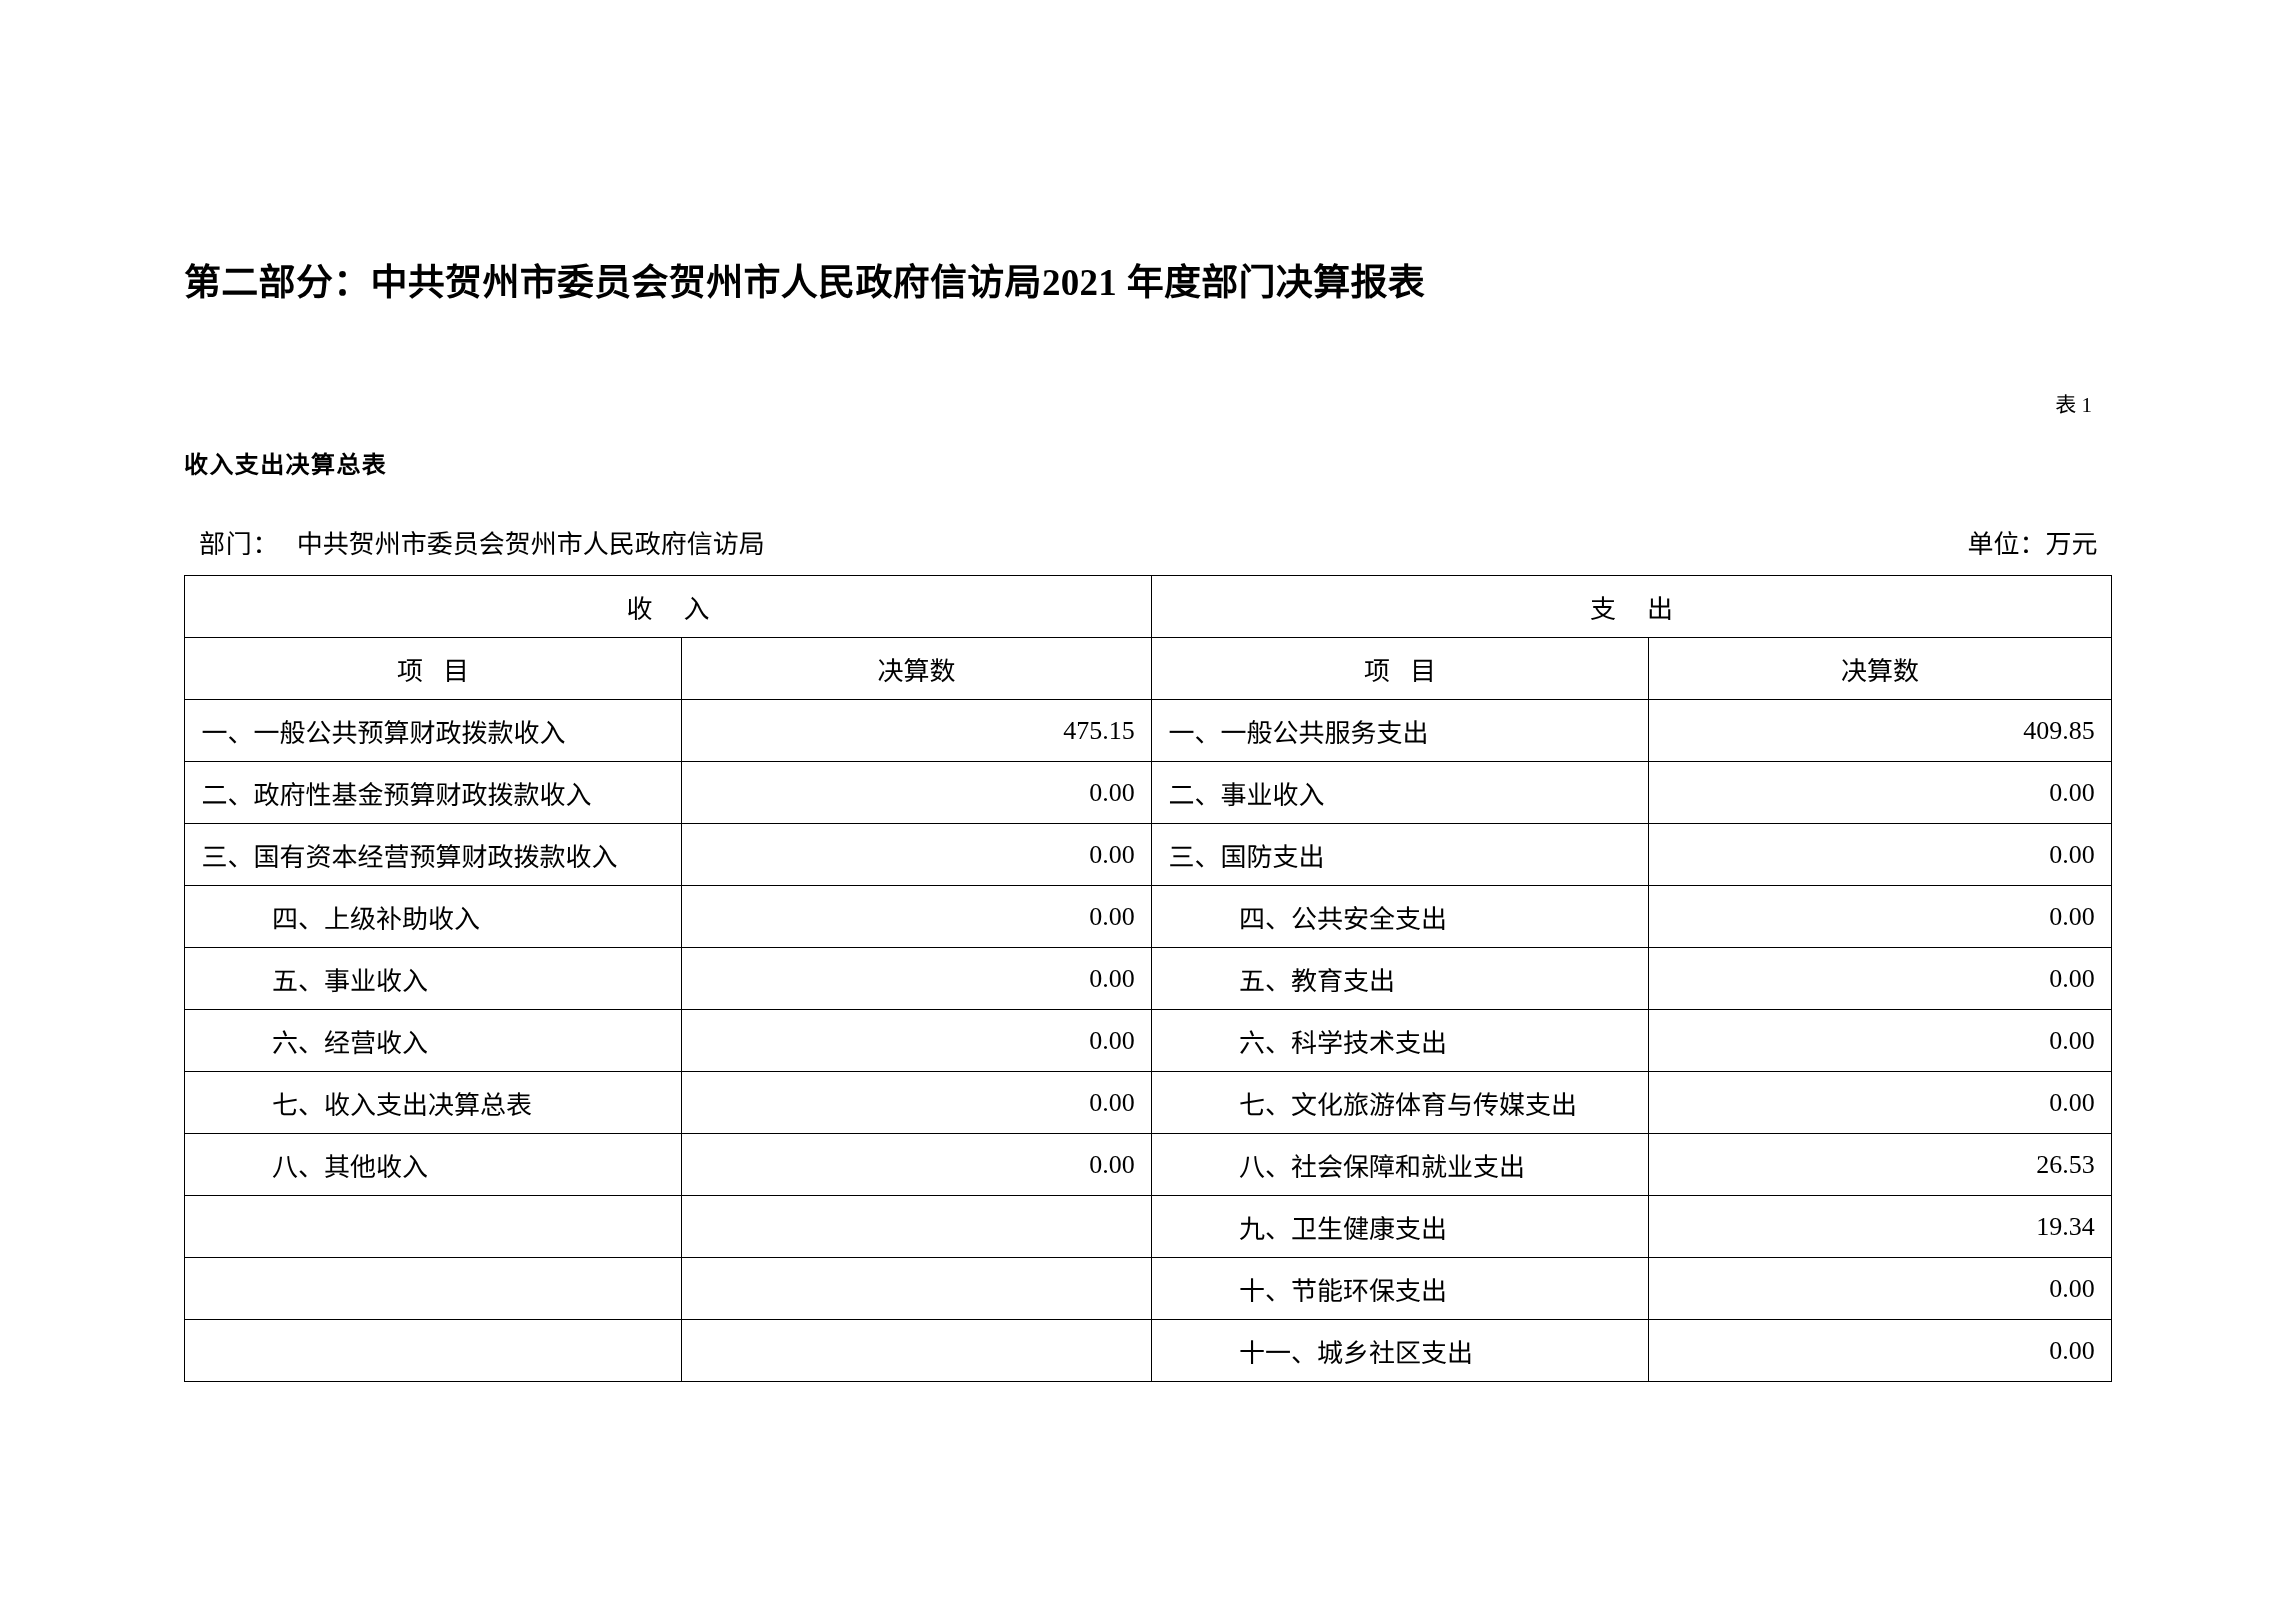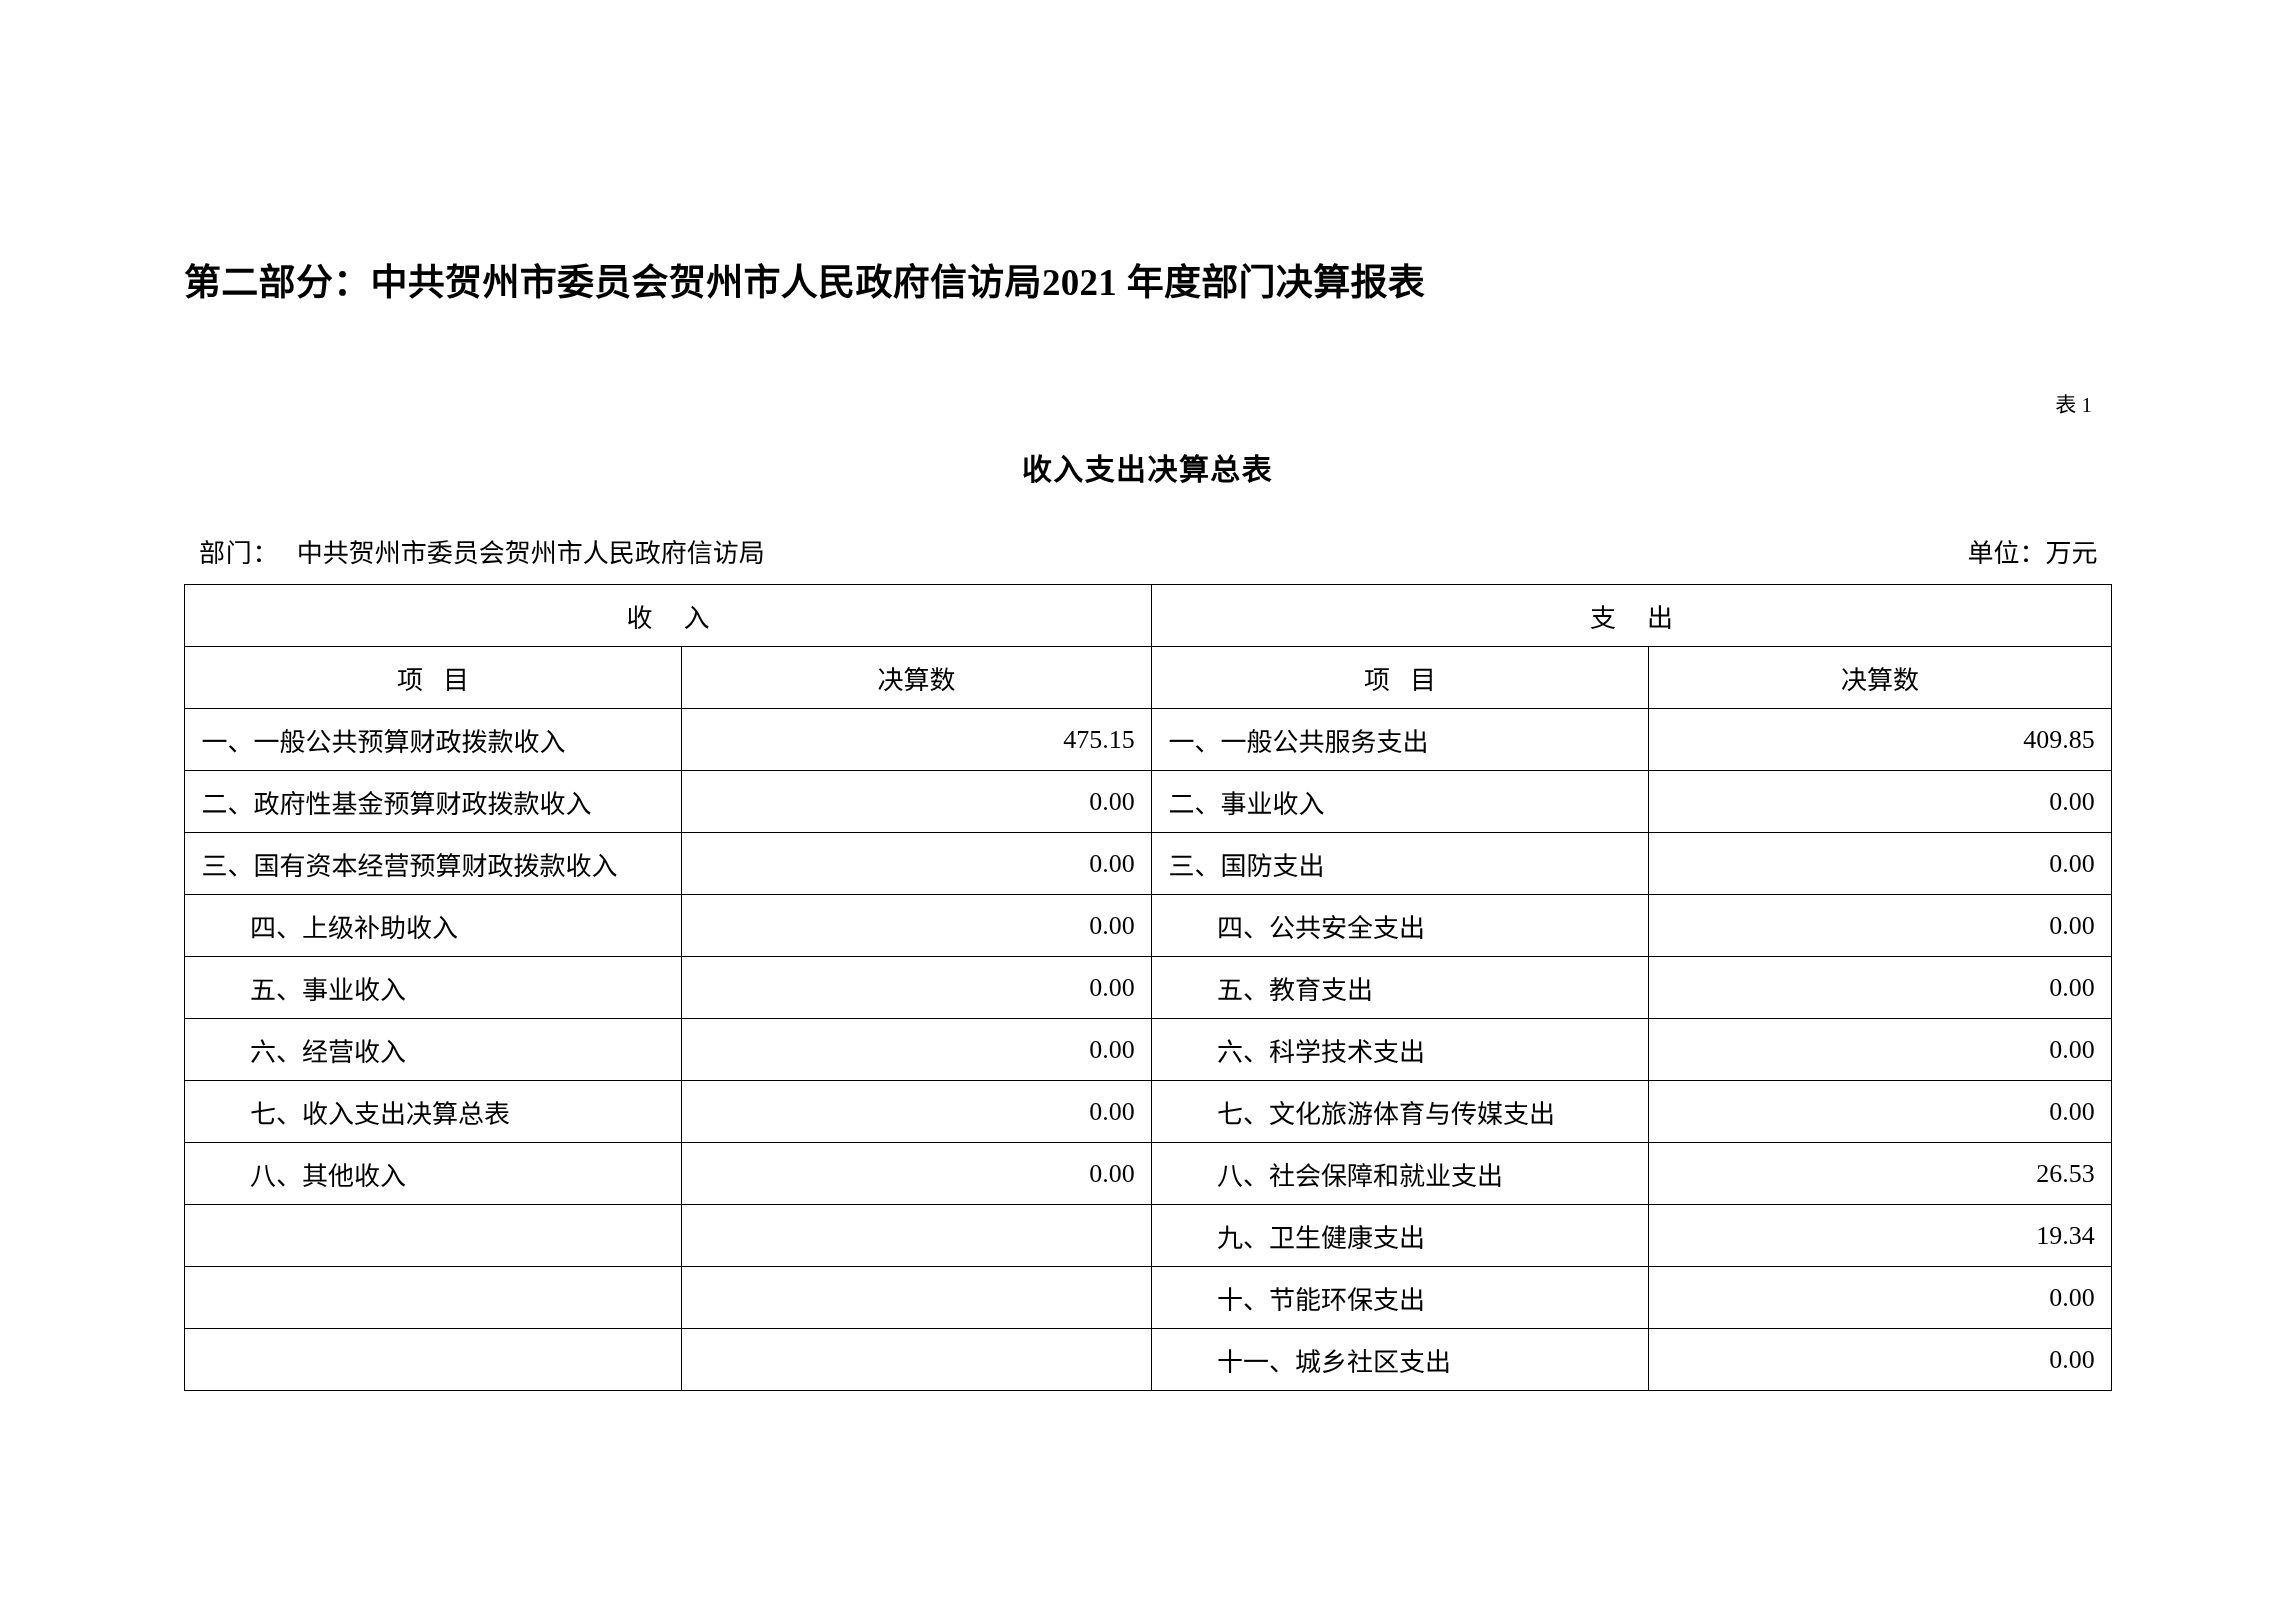--- a/index.html
+++ b/index.html
@@ -31,22 +31,21 @@
     white-space: nowrap;
   }
   .table-index {
     margin-top: 82px;
     text-align: right;
     font-size: 21px;
     padding-right: 19px;
   }
   .table-title {
     margin-top: 27px;
-    text-align: center;
-    font-size: 30px;
+    font-size: 24px;
     font-weight: bold;
     letter-spacing: 1.4px;
   }
   .meta-row {
     margin-top: 43px;
     display: flex;
     justify-content: space-between;
     align-items: flex-end;
     font-size: 26px;
   }
@@ -90,21 +89,21 @@
   td.col-head.item {
     letter-spacing: 6.8px;
     text-indent: 6.8px;
   }
   td.item-cell {
     text-align: left;
     padding-left: 27px;
     white-space: nowrap;
   }
   td.item-cell.indent {
-    padding-left: 65px;
+    padding-left: 87px;
   }
   td.num-cell {
     text-align: right;
     padding-right: 23px;
     font-family: "Liberation Serif", "DejaVu Serif", serif;
   }
   td.empty-cell {
     border-left: 1.1px solid #000000;
   }
   col.c-item-l { width: 497px; }

